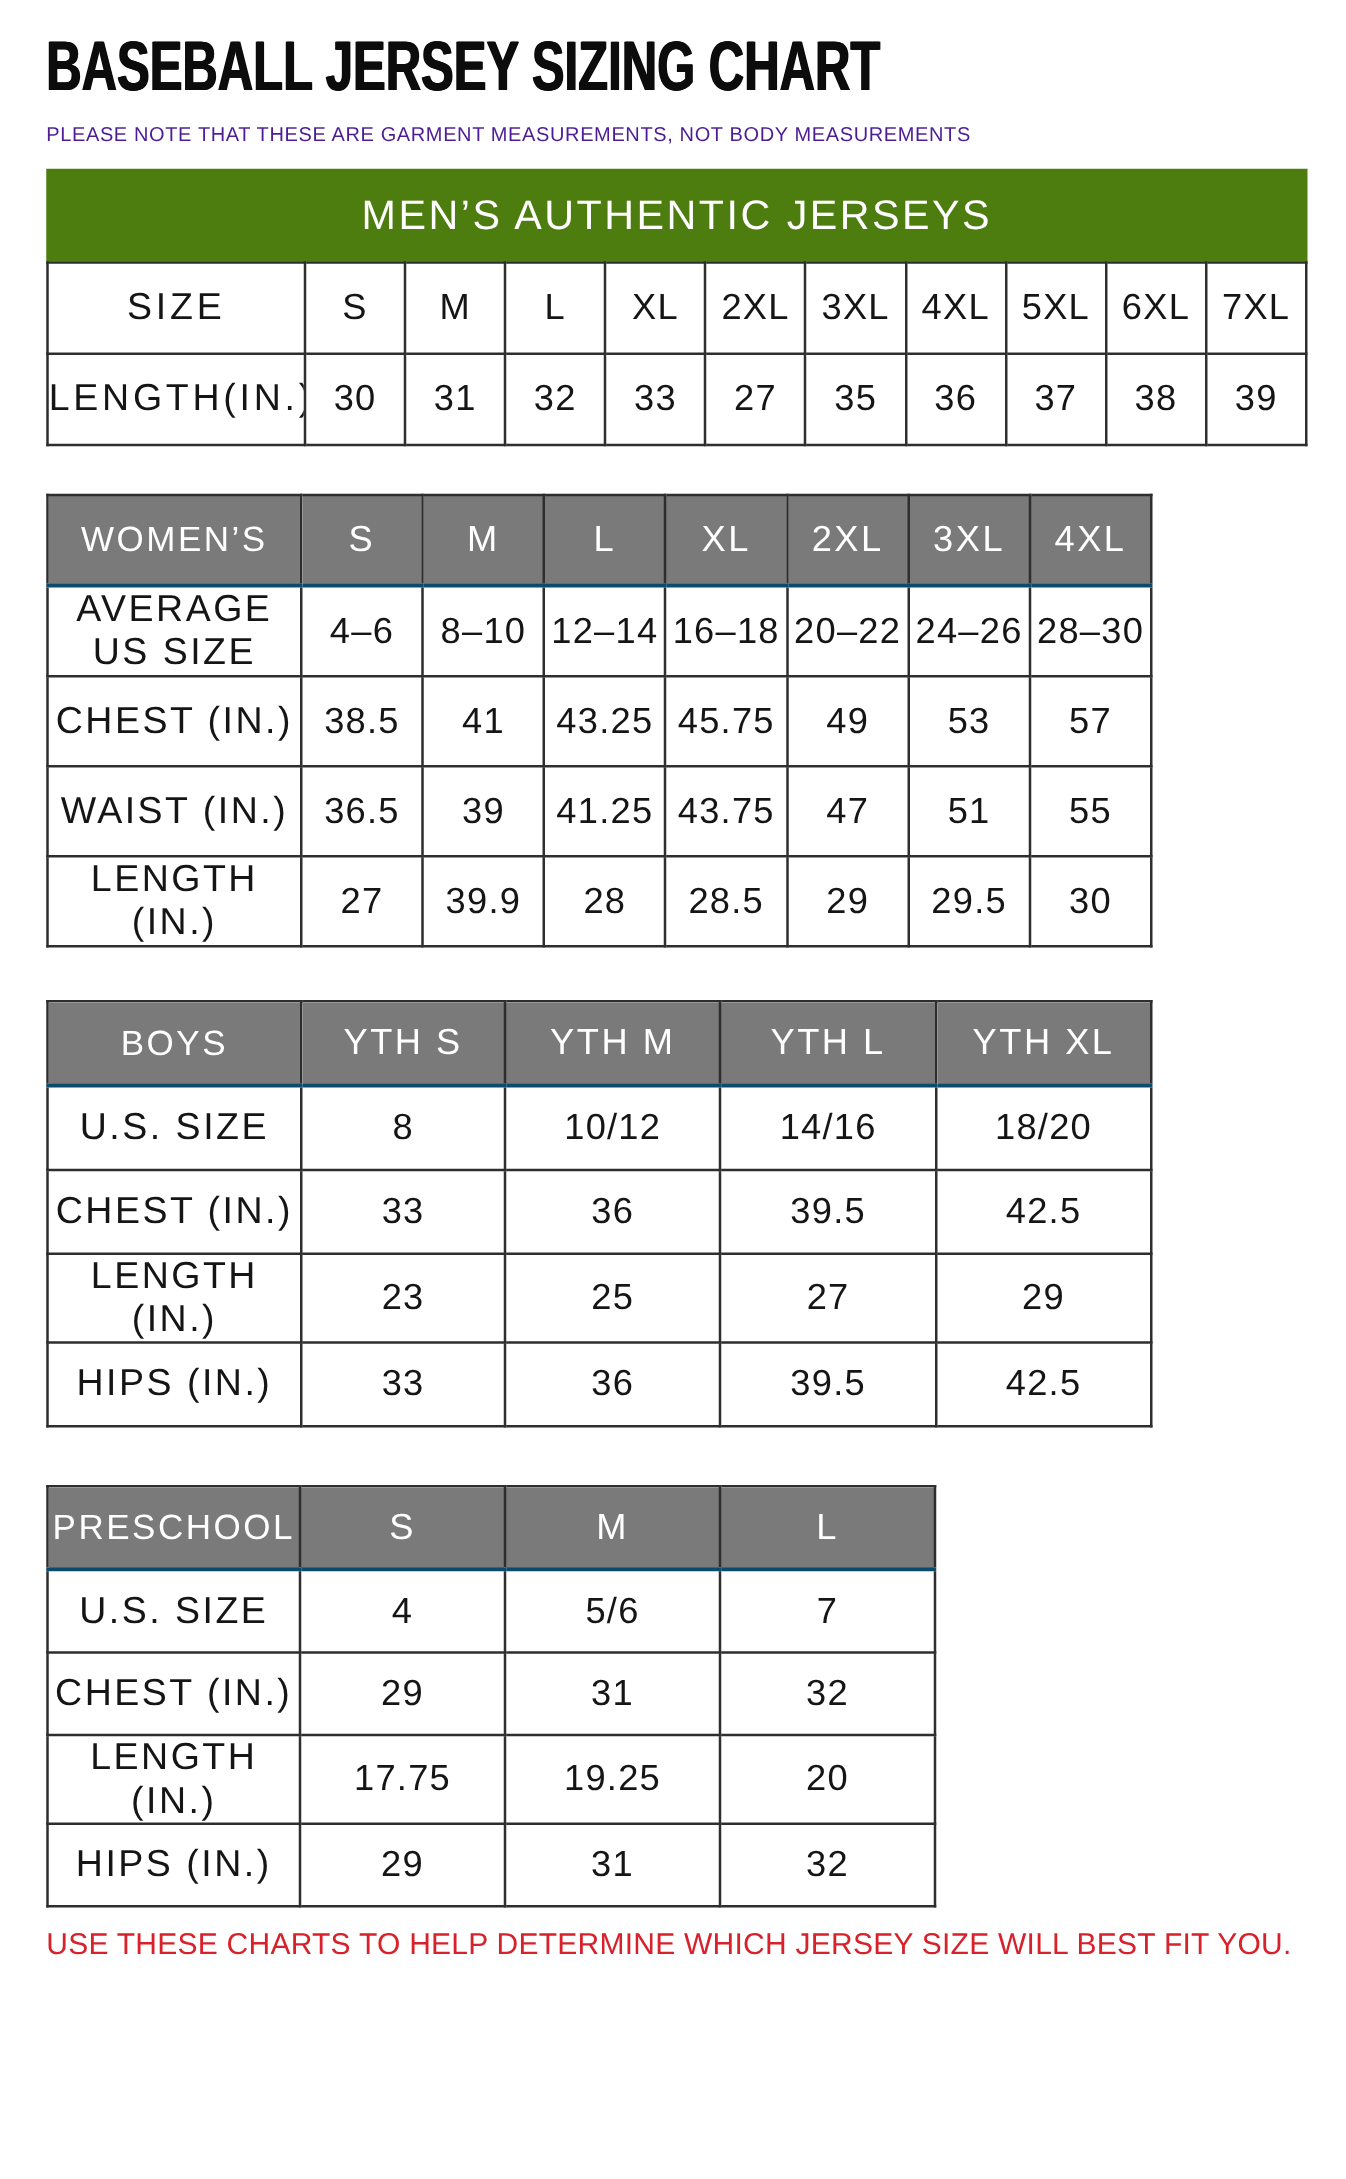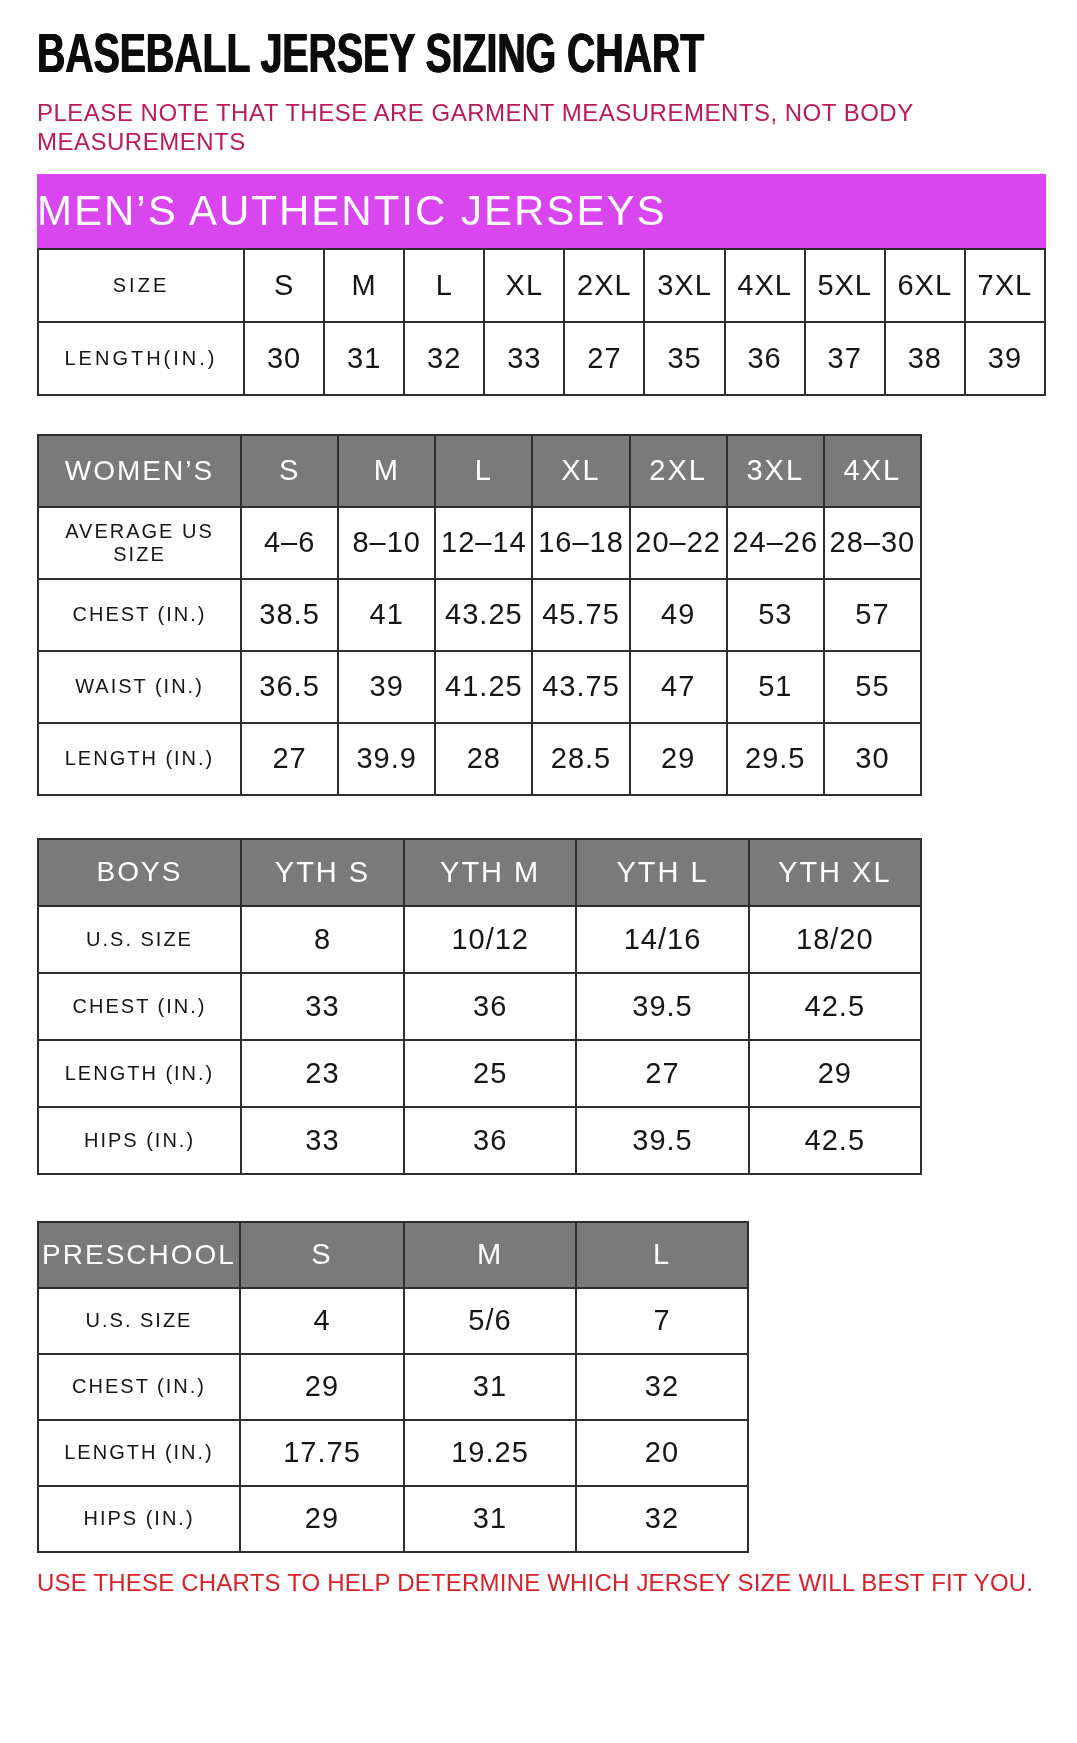--- a/index.html
+++ b/index.html
@@ -12,48 +12,48 @@
 
   .title {
     padding-top:20px;
     font-size:56px; font-weight:bold; color:#0c0c0c;
     letter-spacing:0px; white-space:nowrap;
     transform:scaleX(0.70); transform-origin:left center;
     text-shadow:0.8px 0 currentColor, -0.8px 0 currentColor;
   }
   .note {
     margin-top:14px; width:880px;
-    font-size:24px; line-height:1.2; letter-spacing:0.5px;
-    color:#be185d;
+    font-size:16px; line-height:1.2; letter-spacing:0.5px;
+    color:#4c1d95;
   }
   .footer-note {
     margin-top:16px;
     font-size:24px; letter-spacing:0.2px;
     color:#d7212b; white-space:nowrap;
   }
 
   .banner {
     margin-top:17px;
     width:1009px; height:74px; line-height:74px;
-    background:#d946ef; color:#ffffff;
-    font-size:42px; letter-spacing:2px;
+    background:#4d7c0f; color:#ffffff;
+    text-align:center; font-size:33px; letter-spacing:2px;
   }
 
   table.tbl { border-collapse:collapse; table-layout:fixed; }
   table.tbl td {
     border:2px solid #2e2e2e;
     text-align:center; vertical-align:middle;
     padding:0; overflow:hidden;
   }
-  td.lbl { font-size:20px; letter-spacing:2px; line-height:1.15; }
+  td.lbl { font-size:30px; letter-spacing:2px; line-height:1.15; }
   td.val { font-size:29px; letter-spacing:1px; }
   tr.ghead td {
     background:#7a7a7a; color:#ffffff;
     font-size:29px; letter-spacing:2px;
-    border-bottom:1px solid #0c4a6e;
+    border-bottom:3px solid #0c4a6e;
   }
   tr.ghead td.lbl { font-size:28px; }
 
   table.mens    { width:1009px; }
   table.mens td { height:71px; }
   table.mens td.lbl { letter-spacing:3px; }
 
   table.womens  { width:885px; margin-top:38px; }
   table.womens td { height:70px; }
 

